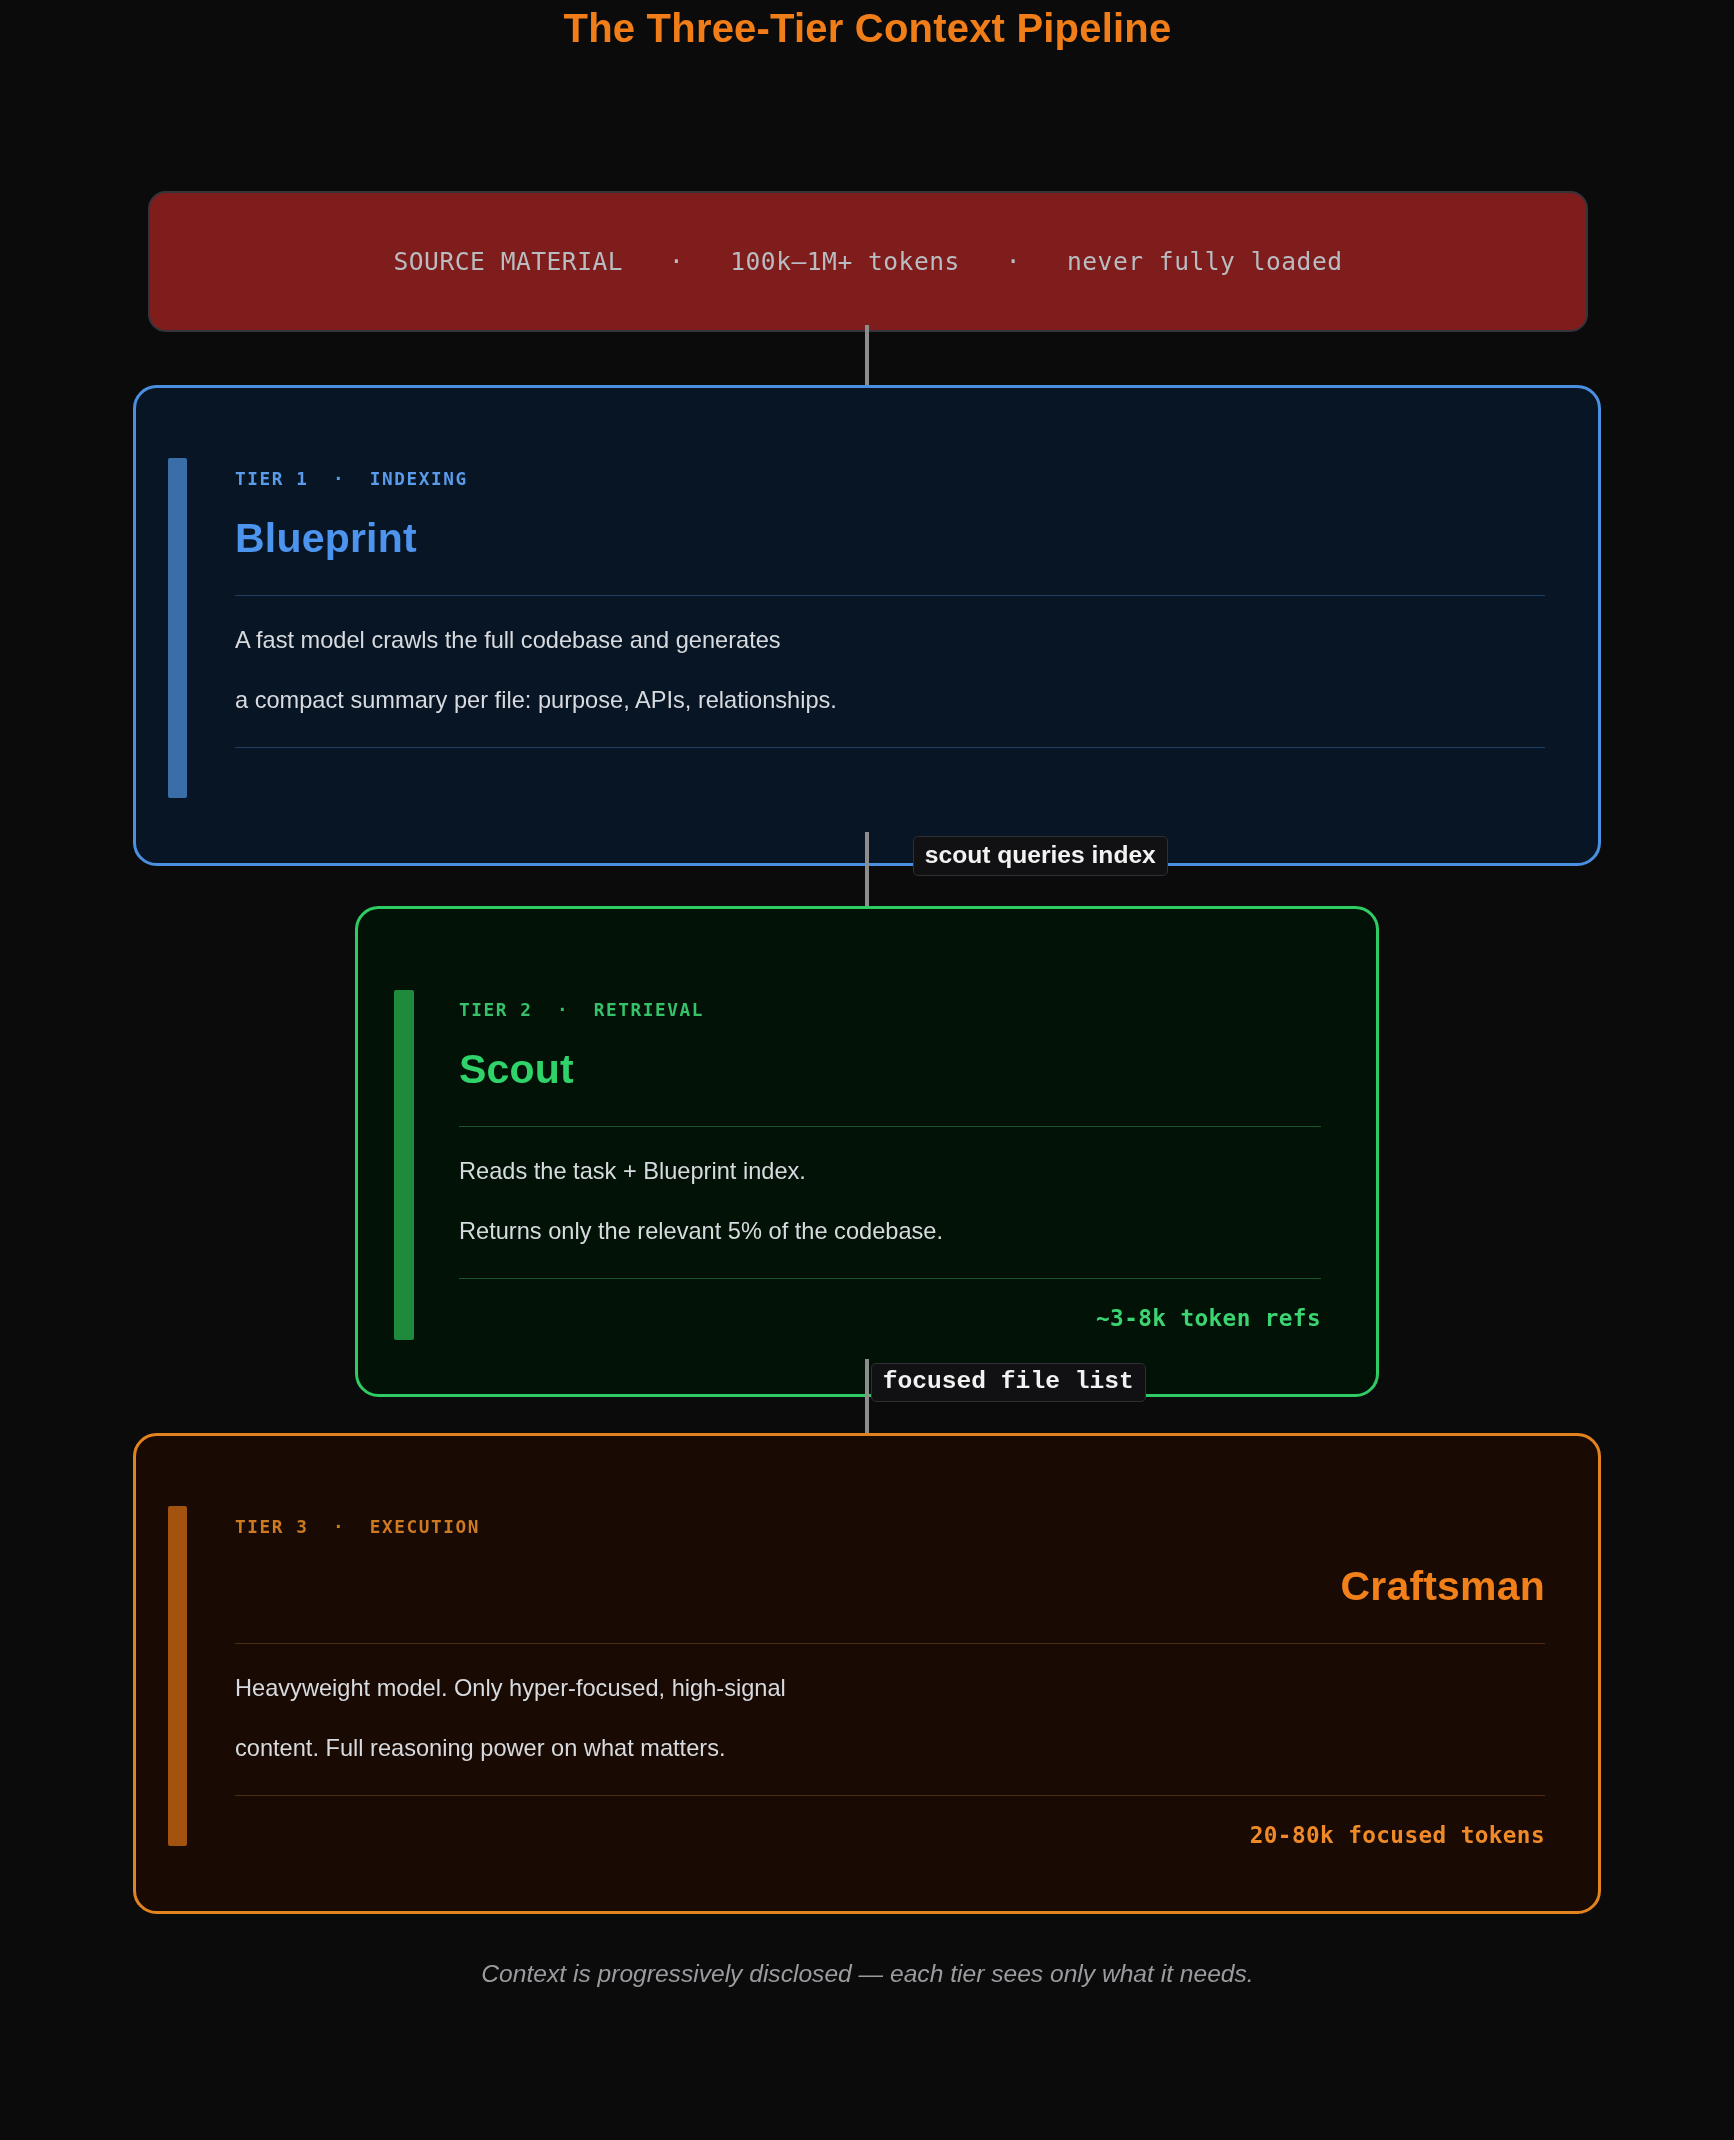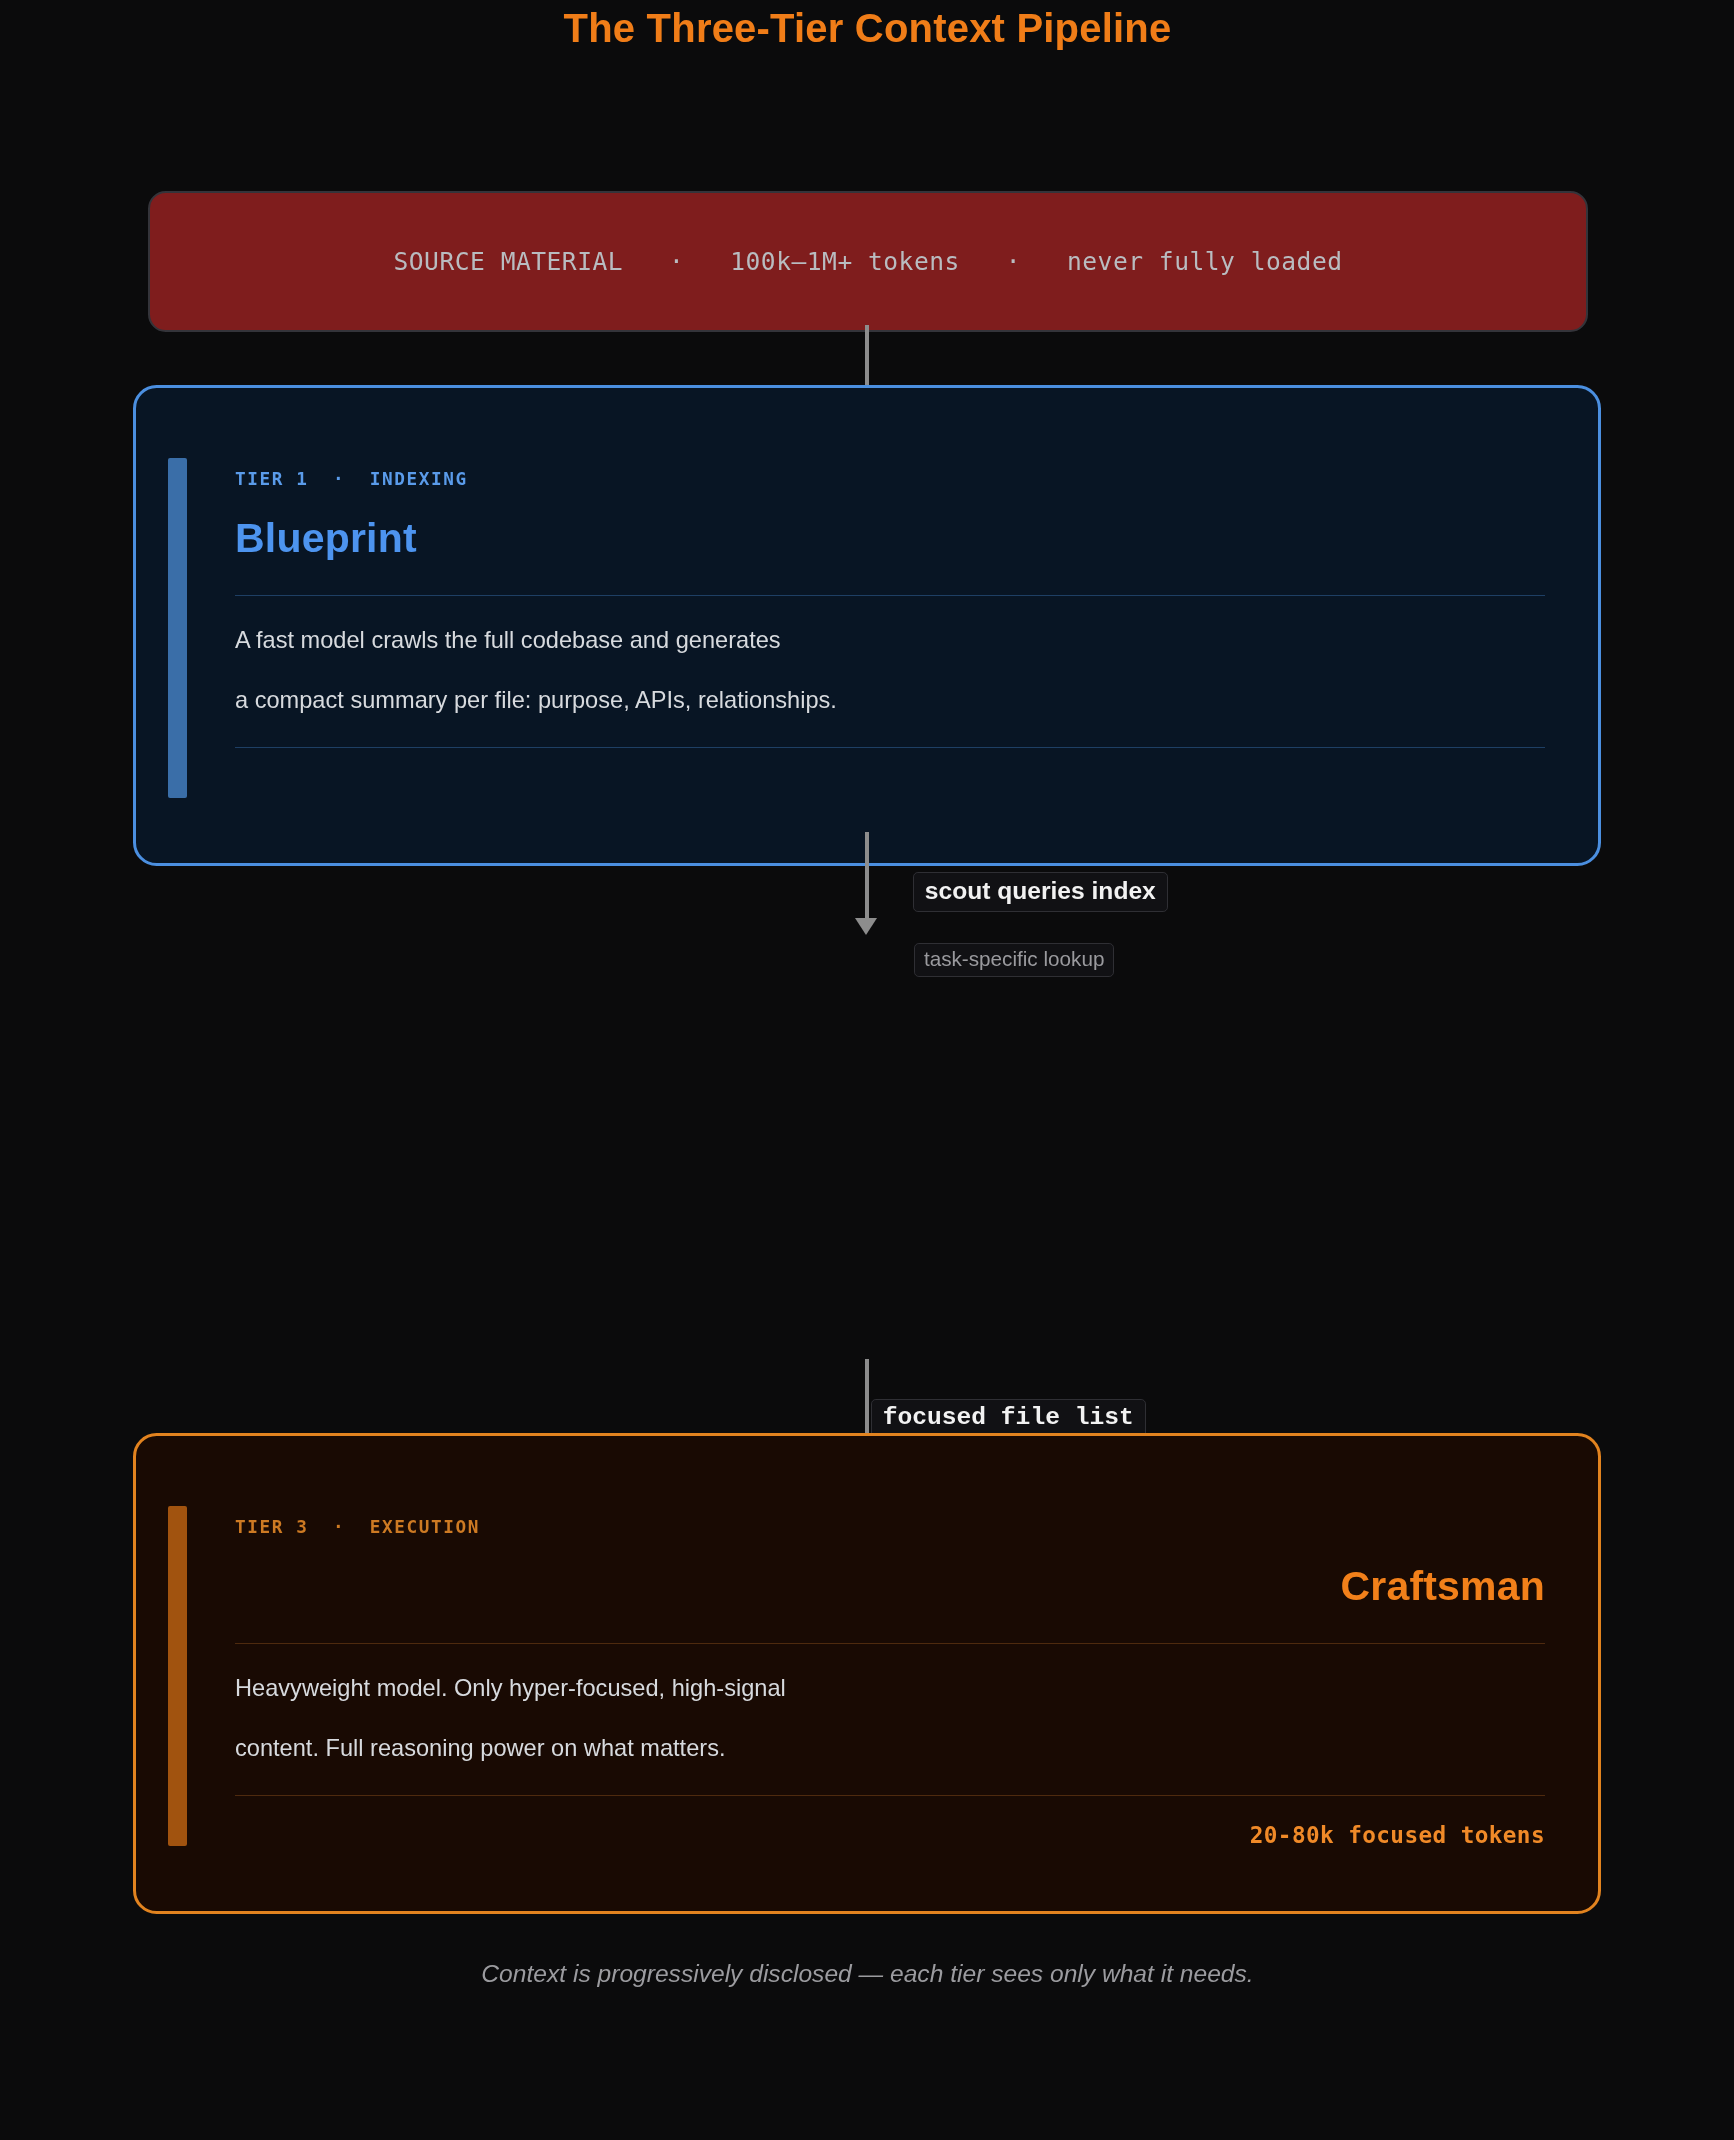--- a/index.html
+++ b/index.html
@@ -141,21 +141,20 @@
     border-right:11.8px solid transparent;
     border-top:17.7px solid #8d8d8d;
   }
   .edge-label{
     position:absolute;
     box-sizing:border-box;
     background:#111114;
     border:1px solid #2f2f34;
     border-radius:4.9px;
     white-space:nowrap;
-    margin-top:36px;
   }
   .edge-label.primary{
     font-family:"Liberation Sans", sans-serif;
     font-weight:bold;
     font-size:24.6px;
     color:#f2f2f2;
     padding:3.9px 10.8px 5.9px 10.8px;
   }
   .edge-label.secondary{
     font-family:"Liberation Sans", sans-serif;
@@ -203,20 +202,32 @@
     </div>
   </div>
 
   <div class="arrow" style="left:855px;top:832px;height:103px;">
     <div class="stem" style="height:86px;"></div>
     <div class="head" style="top:86px;"></div>
   </div>
   <div class="edge-label primary" style="left:913px;top:836px;">scout queries index</div>
   <div class="edge-label secondary" style="left:914px;top:907px;">task-specific lookup</div>
 
+  <div class="card" id="card-tier2">
+    <div class="accent"></div>
+    <div class="card-inner">
+      <div class="tier-label">TIER 2  ·  RETRIEVAL</div>
+      <div class="tier-title pad-title" style="margin-top:25.6px;">Scout</div>
+      <div class="rule pad-rule-top"></div>
+      <div class="body-line pad-body">Reads the task + Blueprint index.</div>
+      <div class="body-line pad-body2">Returns only the relevant 5% of the codebase.</div>
+      <div class="rule pad-rule-bot"></div>
+      <div class="tokens pad-tokens">~3-8k token refs</div>
+    </div>
+  </div>
 
   <div class="arrow" style="left:855px;top:1359px;height:103px;">
     <div class="stem" style="height:86px;"></div>
     <div class="head" style="top:86px;"></div>
   </div>
   <div class="edge-label primary" style="left:871px;top:1363px;font-family:Liberation Mono, monospace;">focused file list</div>
   <div class="edge-label secondary" style="left:914px;top:1434px;">signal only, no noise</div>
 
   <div class="card" id="card-tier3">
     <div class="accent"></div>

